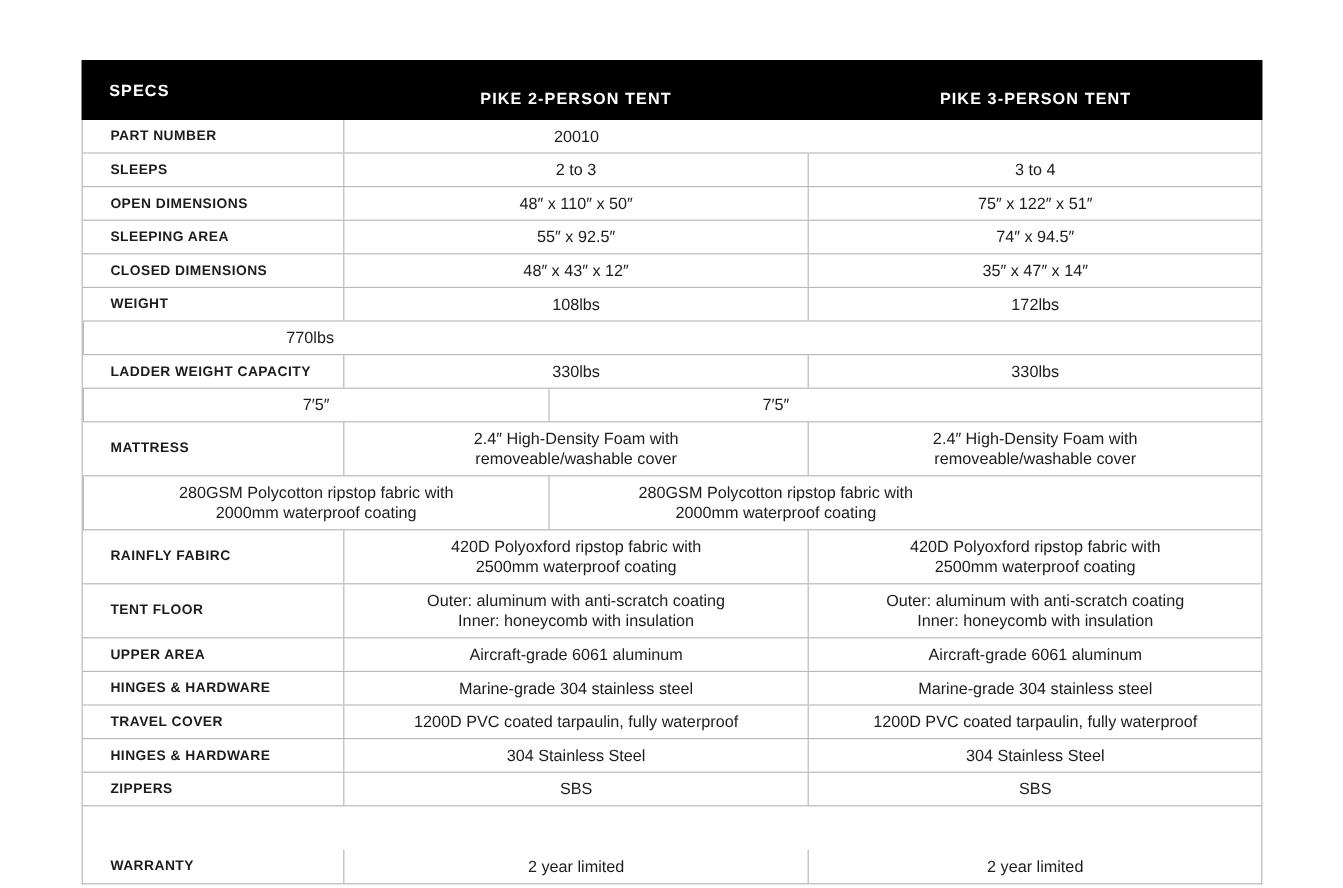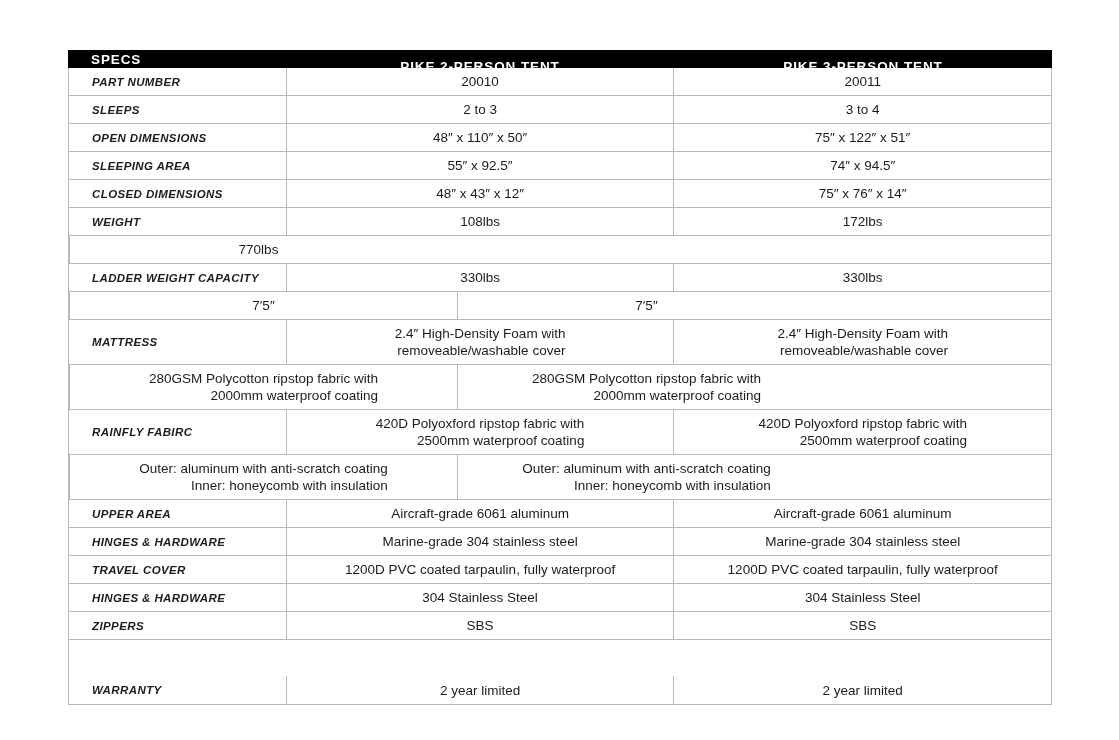--- a/index.html
+++ b/index.html
@@ -16,21 +16,21 @@
     top: 50px;
     width: 984px;
     border: 1px solid #b9b9b9;
     border-top: none;
   }
   
   .thead {
     display: flex;
     background: #000000;
     color: #ffffff;
-    height: 18px;
+    height: 50px;
     align-items: center;
     margin: 0 -1px; 
   }
   .thead .th {
     font-size: 13.5px;
     font-weight: bold;
     letter-spacing: 0.9px;
   }
   .th-specs {
     width: 218px;
@@ -54,48 +54,46 @@
   }
   .label-cell {
     width: 217px;
     padding: 5px 8px 5px 23px;
     font-size: 11.5px;
     font-weight: bold;
     letter-spacing: 0.4px;
     color: #1c1c1c;
     justify-content: flex-start;
     text-align: left;
-    font-style: italic;
   }
   .value-cell {
     padding: 5px 12px;
     font-size: 13.5px;
     line-height: 17px;
     justify-content: center;
-    text-align: right;
+    text-align: center;
     white-space: pre-line;
     border-left: 1px solid #b9b9b9;
   }
   .value-pike2 { width: 388px; }
   .value-pike3 { width: 378px; }
 </style>
 </head>
 <body>
 
 <div class="spec-table">
   <div class="thead">
     <div class="th th-specs">SPECS</div>
     <div class="th th-col th-pike2">PIKE 2-PERSON TENT</div>
     <div class="th th-col th-pike3">PIKE 3-PERSON TENT</div>
   </div>
   <div id="tbody">
   <div class="tr">
     <div class="td label-cell">PART NUMBER</div>
     <div class="td value-cell value-pike2">20010</div>
-    <div class="td value-cell value-pike3">20011</div>
   </div>
 
   <div class="tr">
     <div class="td label-cell">SLEEPS</div>
     <div class="td value-cell value-pike2">2 to 3</div>
     <div class="td value-cell value-pike3">3 to 4</div>
   </div>
 
   <div class="tr">
     <div class="td label-cell">OPEN DIMENSIONS</div>
@@ -105,21 +103,21 @@
 
   <div class="tr">
     <div class="td label-cell">SLEEPING AREA</div>
     <div class="td value-cell value-pike2">55″ x 92.5″</div>
     <div class="td value-cell value-pike3">74″ x 94.5″</div>
   </div>
 
   <div class="tr">
     <div class="td label-cell">CLOSED DIMENSIONS</div>
     <div class="td value-cell value-pike2">48″ x 43″ x 12″</div>
-    <div class="td value-cell value-pike3">75″ x 76″ x 14″</div>
+    <div class="td value-cell value-pike3">35″ x 47″ x 14″</div>
   </div>
 
   <div class="tr">
     <div class="td label-cell">WEIGHT</div>
     <div class="td value-cell value-pike2">108lbs</div>
     <div class="td value-cell value-pike3">172lbs</div>
   </div>
 
   <div class="tr">
     <div class="td value-cell value-pike3">770lbs</div>
@@ -153,20 +151,21 @@
 
   <div class="tr">
     <div class="td label-cell">RAINFLY FABIRC</div>
     <div class="td value-cell value-pike2">420D Polyoxford ripstop fabric with
 2500mm waterproof coating</div>
     <div class="td value-cell value-pike3">420D Polyoxford ripstop fabric with
 2500mm waterproof coating</div>
   </div>
 
   <div class="tr">
+    <div class="td label-cell">TENT FLOOR</div>
     <div class="td value-cell value-pike2">Outer: aluminum with anti-scratch coating
 Inner: honeycomb with insulation</div>
     <div class="td value-cell value-pike3">Outer: aluminum with anti-scratch coating
 Inner: honeycomb with insulation</div>
   </div>
 
   <div class="tr">
     <div class="td label-cell">UPPER AREA</div>
     <div class="td value-cell value-pike2">Aircraft-grade 6061 aluminum</div>
     <div class="td value-cell value-pike3">Aircraft-grade 6061 aluminum</div>

